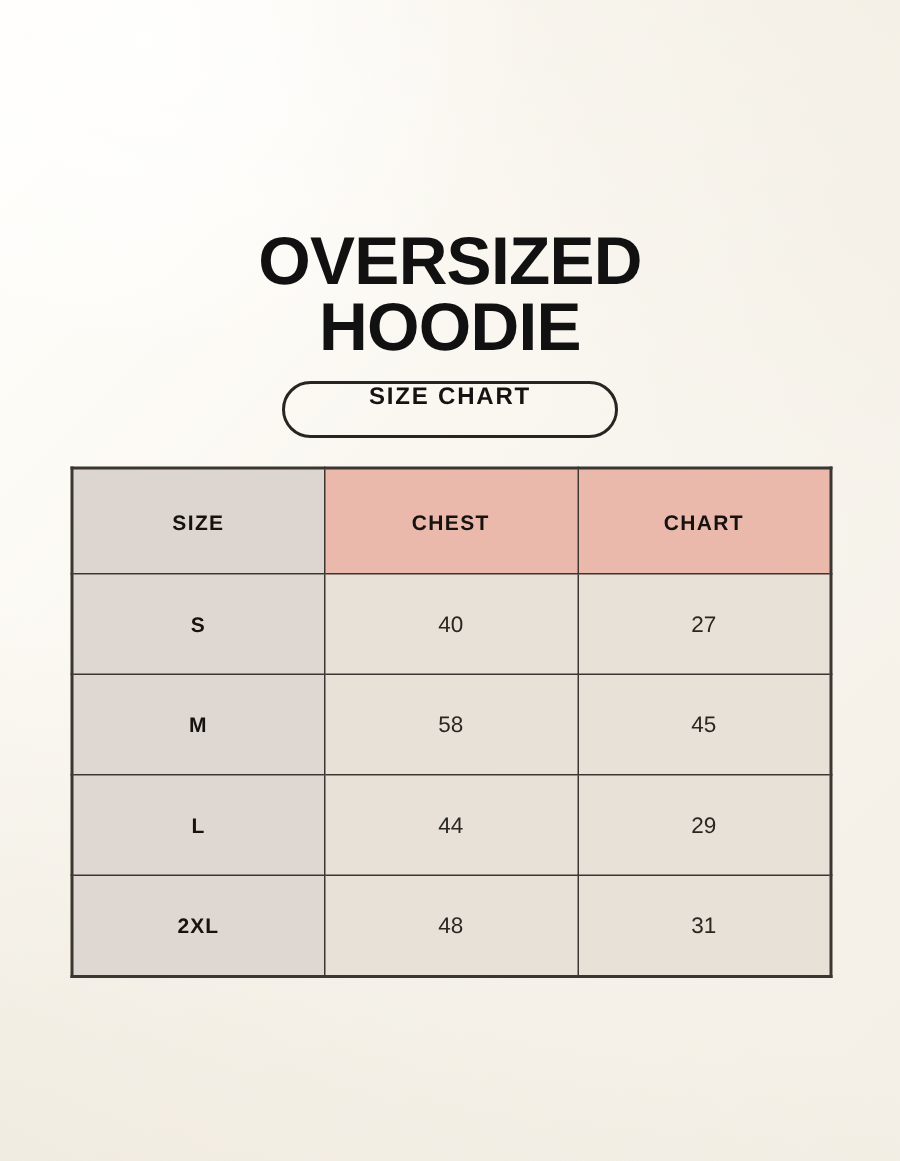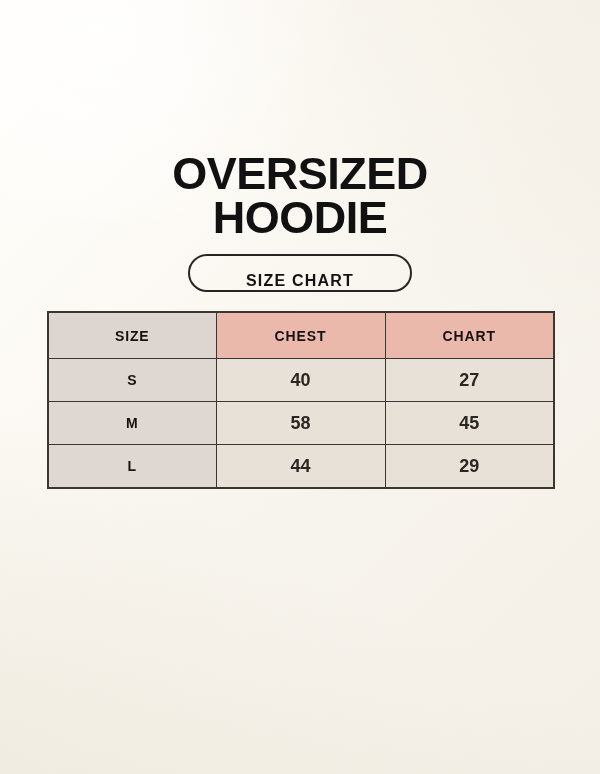--- a/index.html
+++ b/index.html
@@ -81,21 +81,21 @@
     position: absolute;
     left: 188px;
     top: 254px;
     width: 224px;
     height: 38px;
     box-sizing: border-box;
     border: 2px solid #272524;
     border-radius: 22px;
     background: transparent;
     display: flex;
-    align-items: flex-end;
+    align-items: flex-start;
     justify-content: center;
   }
   .badge-label {
     font-size: 16px;
     font-weight: 700;
     letter-spacing: 1.2px;
     color: #141312;
   }
 
   
@@ -114,43 +114,43 @@
   table.size-table col.c-size   { width: 168px; }
   table.size-table col.c-chest  { width: 169px; }
   table.size-table col.c-length { width: 169px; }
 
   table.size-table th,
   table.size-table td {
     border: 1.5px solid #3b3632;
     height: 42px;
     text-align: center;
     vertical-align: middle;
-    padding: 0;
+    padding: 12px;
   }
   table.size-table thead th {
     height: 45px;
     font-size: 14px;
     font-weight: 700;
     letter-spacing: 0.9px;
     color: #15120f;
   }
   th.head-size   { background: #ddd5cf; }
   th.head-metric { background: #ebb9ac; }
 
   td.cell-size {
     background: #dfd8d2;
     font-size: 14px;
     font-weight: 700;
     letter-spacing: 0.7px;
     color: #15120f;
   }
   td.cell-value {
     background: #e8e1d7;
-    font-size: 18px;
-    font-weight: 700;
+    font-size: 15px;
+    font-weight: 400;
     color: #2a2622;
   }
 
   
   .footnote {
     position: absolute;
     left: 47px;
     top: 610px;
     width: 506px;
     text-align: right;
@@ -200,19 +200,24 @@
           <tr>
             <td class="cell-size">M</td>
             <td class="cell-value">58</td>
             <td class="cell-value">45</td>
           </tr>
           <tr>
             <td class="cell-size">L</td>
             <td class="cell-value">44</td>
             <td class="cell-value">29</td>
           </tr>
+          <tr>
+            <td class="cell-size">2XL</td>
+            <td class="cell-value">48</td>
+            <td class="cell-value">31</td>
+          </tr>
         </tbody>
       </table>
     </div>
 
 
   </div>
 </div>
 
 </body></html>

